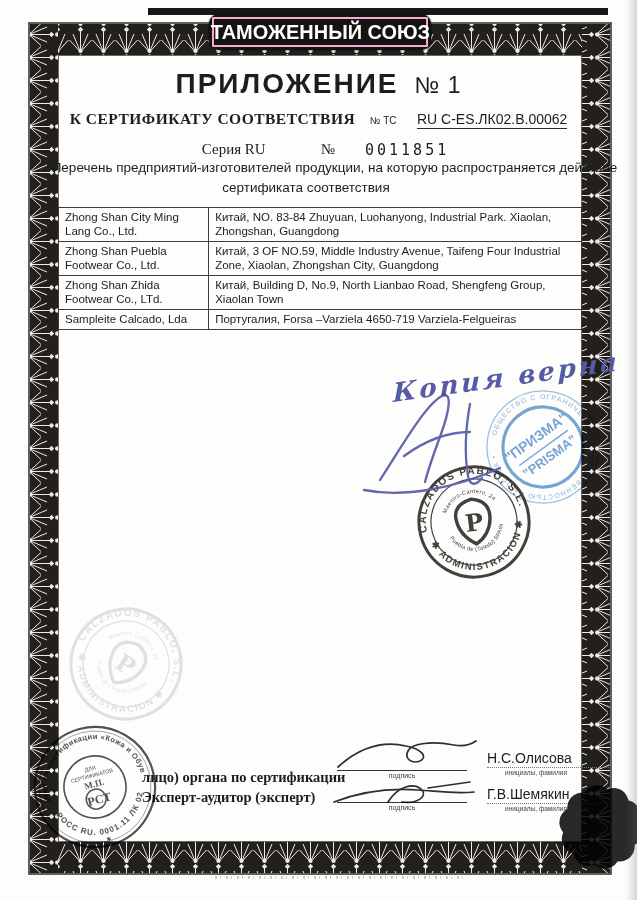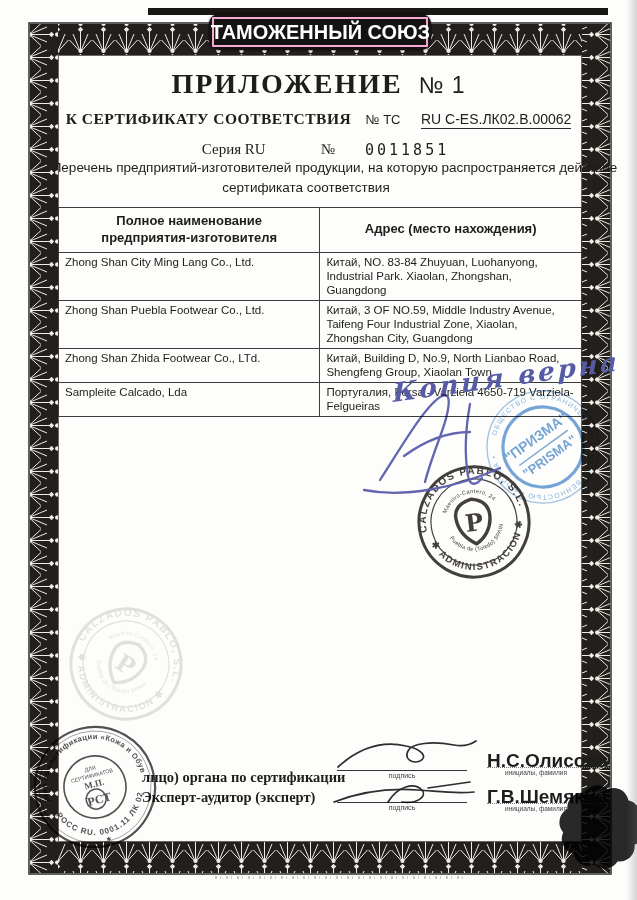--- a/index.html
+++ b/index.html
@@ -18,25 +18,25 @@
     background:repeating-linear-gradient(90deg,#8a8a8a 0 2px,transparent 2px 5px,#9a9a9a 5px 6px,transparent 6px 11px);}
   
   .banner{left:209px;top:14px;width:222px;height:36px;background:#141312;border-radius:10px;
     display:flex;align-items:center;justify-content:center;z-index:3;box-shadow:0 0 2px #000;}
   .banner-inner{border:2px solid #f9a8d4;border-radius:1px;width:212px;height:26px;
     display:flex;align-items:center;justify-content:center;}
   .banner-text{color:#fff;font-weight:bold;font-size:21px;letter-spacing:0px;
     transform:scaleX(.95);white-space:nowrap;font-family:"Liberation Sans",sans-serif;}
   
   .title-row{left:0;top:68px;width:637px;text-align:center;z-index:2;}
-  .title-main{font-family:Liberation Serif, serif;font-weight:bold;font-size:28px;letter-spacing:2px;}
+  .title-main{font-family:Liberation Sans, sans-serif;font-weight:bold;font-size:28px;letter-spacing:2px;}
   .title-no{font-size:23px;margin-left:16px;letter-spacing:1px;}
   .cert-row{left:0;top:110px;width:637px;text-align:center;z-index:2;white-space:nowrap;}
   .cert-label{font-family:"Liberation Serif",serif;font-weight:bold;font-size:15.5px;letter-spacing:.5px;}
-  .cert-prefix{font-size:13px;margin-left:10px;}
+  .cert-prefix{font-size:10px;margin-left:10px;}
   .cert-number{font-size:14px;border-bottom:1px solid #2a2a2a;padding-bottom:1px;margin-left:16px;}
   .series-row{left:0;top:141px;width:637px;display:flex;justify-content:center;z-index:2;
     font-family:"Liberation Serif",serif;font-size:15px;padding-left:7px;}
   .series-label{margin-right:55px;}
   .series-sign{margin-right:30px;}
   .series-number{font-family:"DejaVu Sans Mono",monospace;font-size:15px;letter-spacing:3px;}
   .intro1{left:16px;top:160px;width:637px;text-align:center;font-size:13.5px;z-index:2;}
   .intro2{left:0;top:180px;width:612px;text-align:center;font-size:13.5px;z-index:2;}
   
   .makers-table{left:58px;top:207px;width:524px;border-collapse:collapse;z-index:2;position:absolute;}
@@ -53,21 +53,21 @@
   .role1{left:142px;top:750px;width:210px;z-index:2;font-family:"Liberation Serif",serif;
     font-weight:bold;font-size:14.5px;line-height:1.25;}
   .role2{left:142px;top:789px;width:230px;z-index:2;font-family:"Liberation Serif",serif;
     font-weight:bold;font-size:14.5px;}
   .sig-line{height:0;border-top:1px solid #333;z-index:2;}
   .sig-line1{left:337px;top:770px;width:130px;}
   .sig-line2{left:337px;top:802px;width:130px;}
   .sig-caption{width:130px;text-align:center;font-size:7px;color:#444;z-index:2;}
   .cap1{left:337px;top:772px;}
   .cap2{left:337px;top:804px;}
-  .name{font-size:19px;z-index:2;white-space:nowrap;font-weight:bold;}
+  .name{font-size:14px;z-index:2;white-space:nowrap;}
   .name1{left:487px;top:750px;}
   .name2{left:487px;top:786px;}
   .name-line{border-bottom:1px dotted #777;width:122px;height:0;z-index:2;}
   .nl1{left:487px;top:767px;}
   .nl2{left:487px;top:803px;}
   .name-caption{font-size:6.5px;color:#444;z-index:2;white-space:nowrap;}
   .nc1{left:505px;top:769px;}
   .nc2{left:505px;top:805px;}
   
   #overlay-svg{left:0;top:0;z-index:4;pointer-events:none;mix-blend-mode:multiply;}
@@ -131,24 +131,20 @@
 <div class="abs series-row">
   <span class="series-label">Серия  RU</span>
   <span class="series-sign">№</span>
   <span class="series-number">0011851</span>
 </div>
 <div class="abs intro1">Перечень предприятий-изготовителей продукции, на которую распространяется действие</div>
 <div class="abs intro2">сертификата соответствия</div>
 
 <table class="makers-table">
   <tbody>
-      <tr>
-    <th class="col-name">Полное наименование предприятия-изготовителя</th>
-    <th class="col-addr">Адрес (место нахождения)</th>
-  </tr>
   <tr>
     <td>Zhong Shan City Ming Lang Co., Ltd.</td>
     <td>Китай, NO. 83-84 Zhuyuan, Luohanyong, Industrial Park. Xiaolan, Zhongshan, Guangdong</td>
   </tr>
   <tr>
     <td>Zhong Shan  Puebla Footwear Co., Ltd.</td>
     <td>Китай, 3 OF NO.59, Middle Industry Avenue, Taifeng Four Industrial Zone, Xiaolan, Zhongshan City, Guangdong</td>
   </tr>
   <tr>
     <td>Zhong Shan Zhida Footwear Co., LTd.</td>

